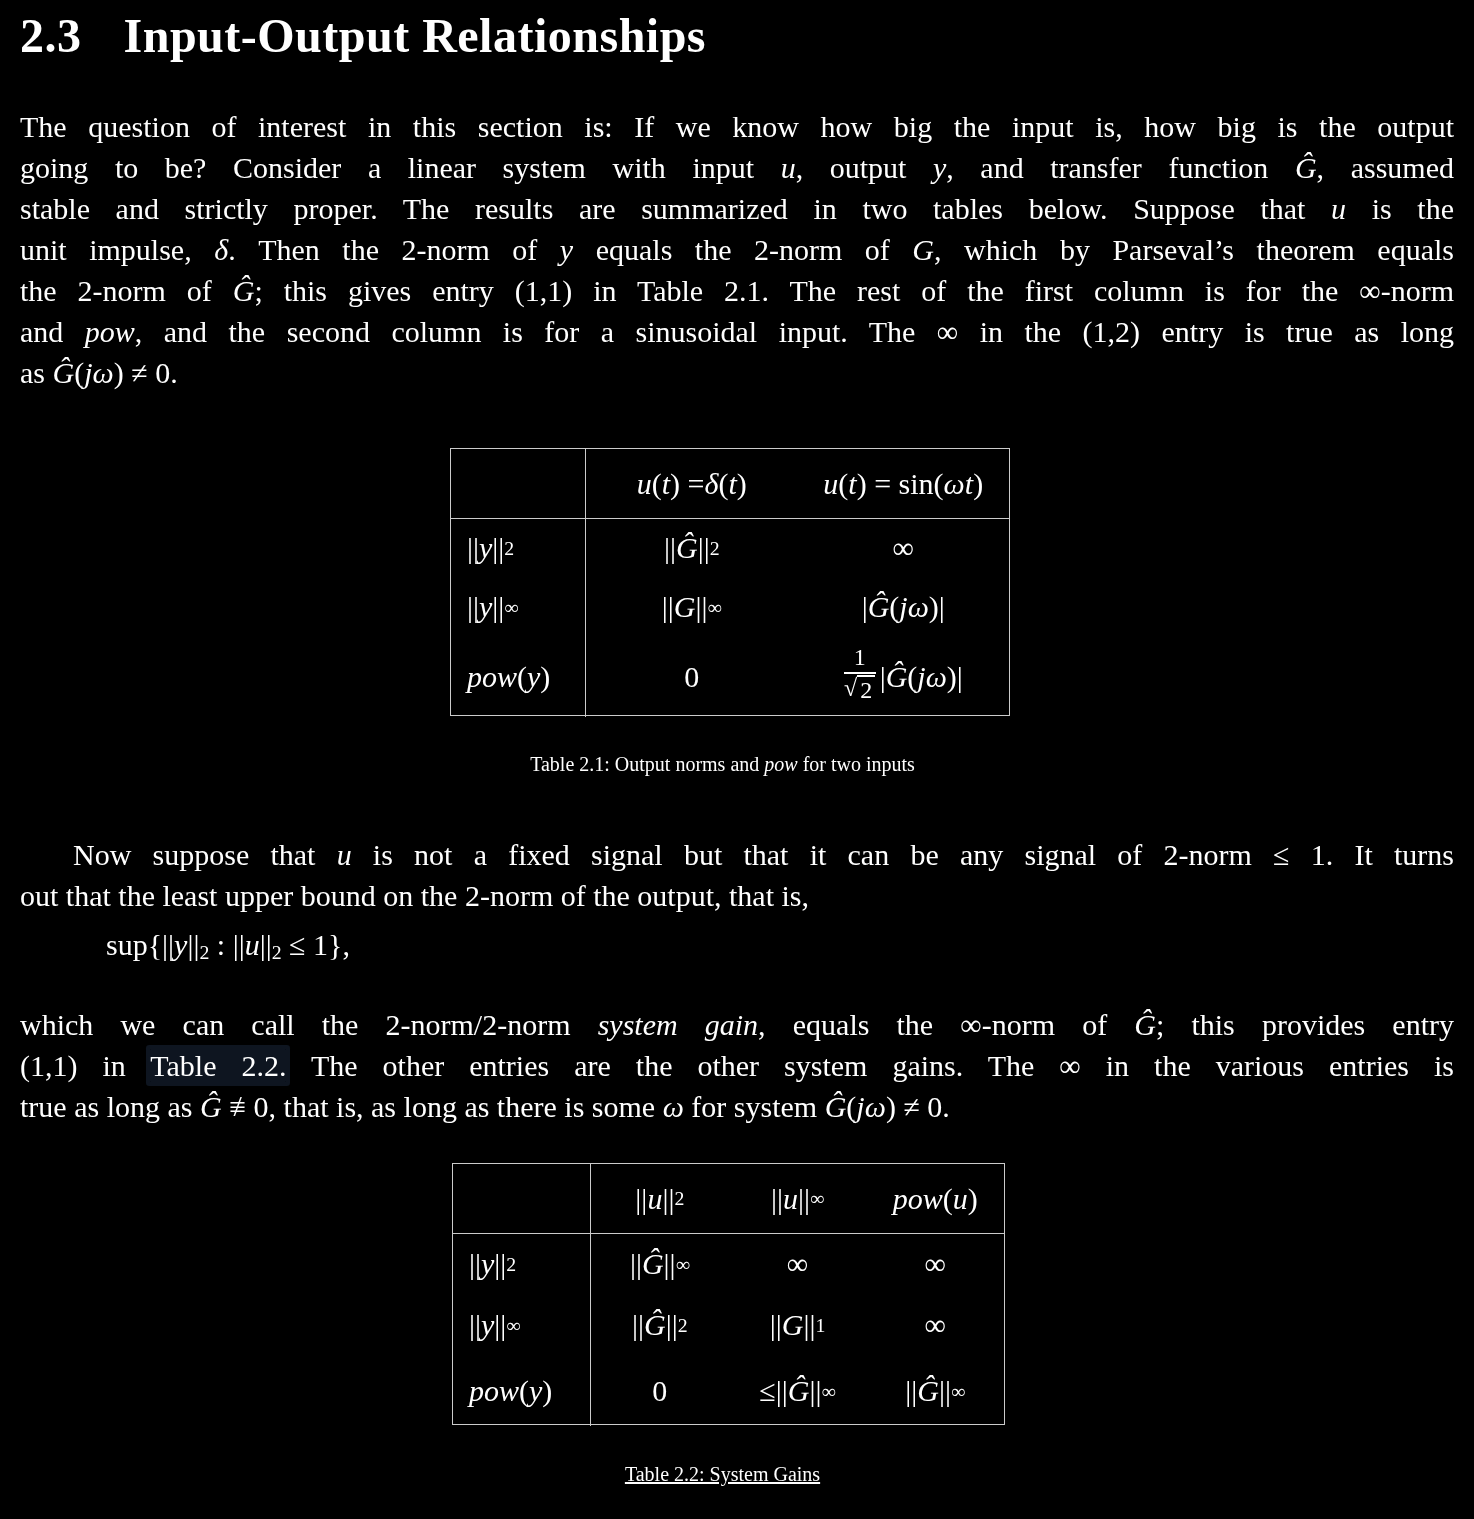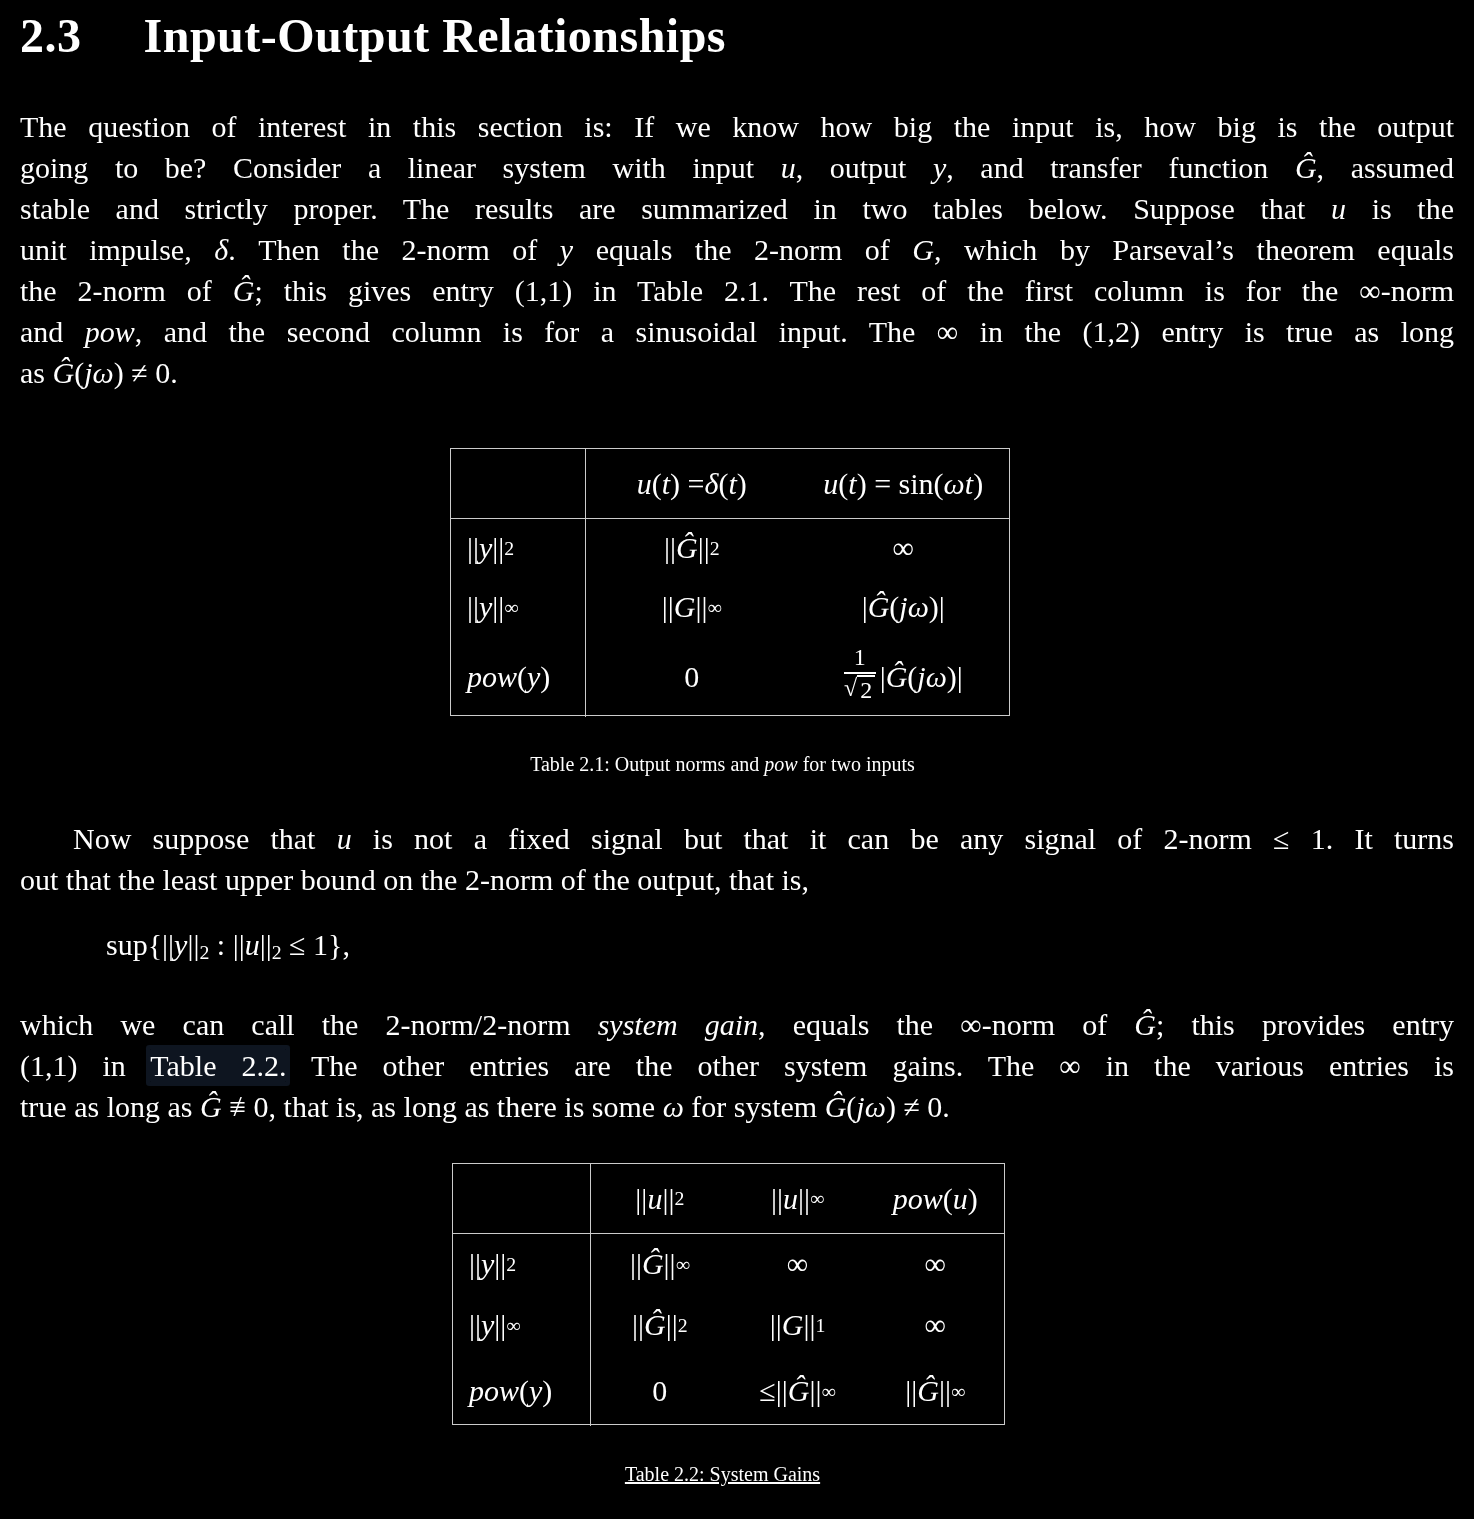--- a/index.html
+++ b/index.html
@@ -6,32 +6,32 @@
     --bg:#000000; --fg:#ffffff; --border:#cbcbcb; --hl:#0e1520;
   }
   html,body{margin:0;padding:0;background:var(--bg);}
   .page{
     position:relative;width:1474px;height:1519px;overflow:hidden;
     background:var(--bg);color:var(--fg);
     font-family:"Liberation Serif","DejaVu Serif",serif;
   }
   .heading{
     position:absolute;left:20px;top:8px;margin:0;
-    font-size:48px;font-weight:700;display:flex;gap:62px;letter-spacing:0.5px;
+    font-size:48px;font-weight:700;display:flex;gap:42px;letter-spacing:0.5px;
   }
   .par{
     position:absolute;left:20px;width:1434px;
     font-size:30px;line-height:41px;
   }
   #para1{top:106px;}
   #para2{top:818px;}
   #para3{top:1004px;}
   .ln{text-align:justify;text-align-last:justify;text-justify:inter-word;}
   .ln.last{text-align-last:left;}
-  .indent .ln:first-child{text-indent:53px;}
+  .indent .ln:first-child{text-indent:53px;margin-top:16px;}
   .it{font-style:italic;}
   .sb{font-size:0.66em;vertical-align:-0.2em;}
   .hl{background:var(--hl);box-shadow:0 0 0 4px var(--hl);border-radius:1px;}
   .eq{position:absolute;left:106px;top:928px;font-size:30px;}
   .caption{
     position:absolute;left:0;width:1445px;text-align:center;font-size:20px;line-height:41px;
   }
   #caption1{top:744px;}
   #caption2{top:1454px;text-decoration:underline;}
   .tbl{

